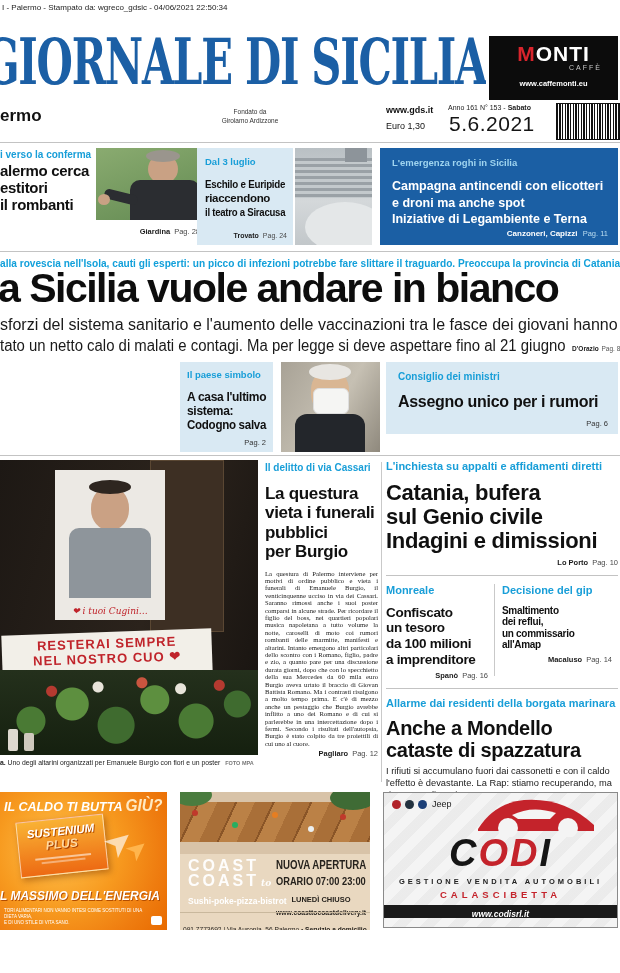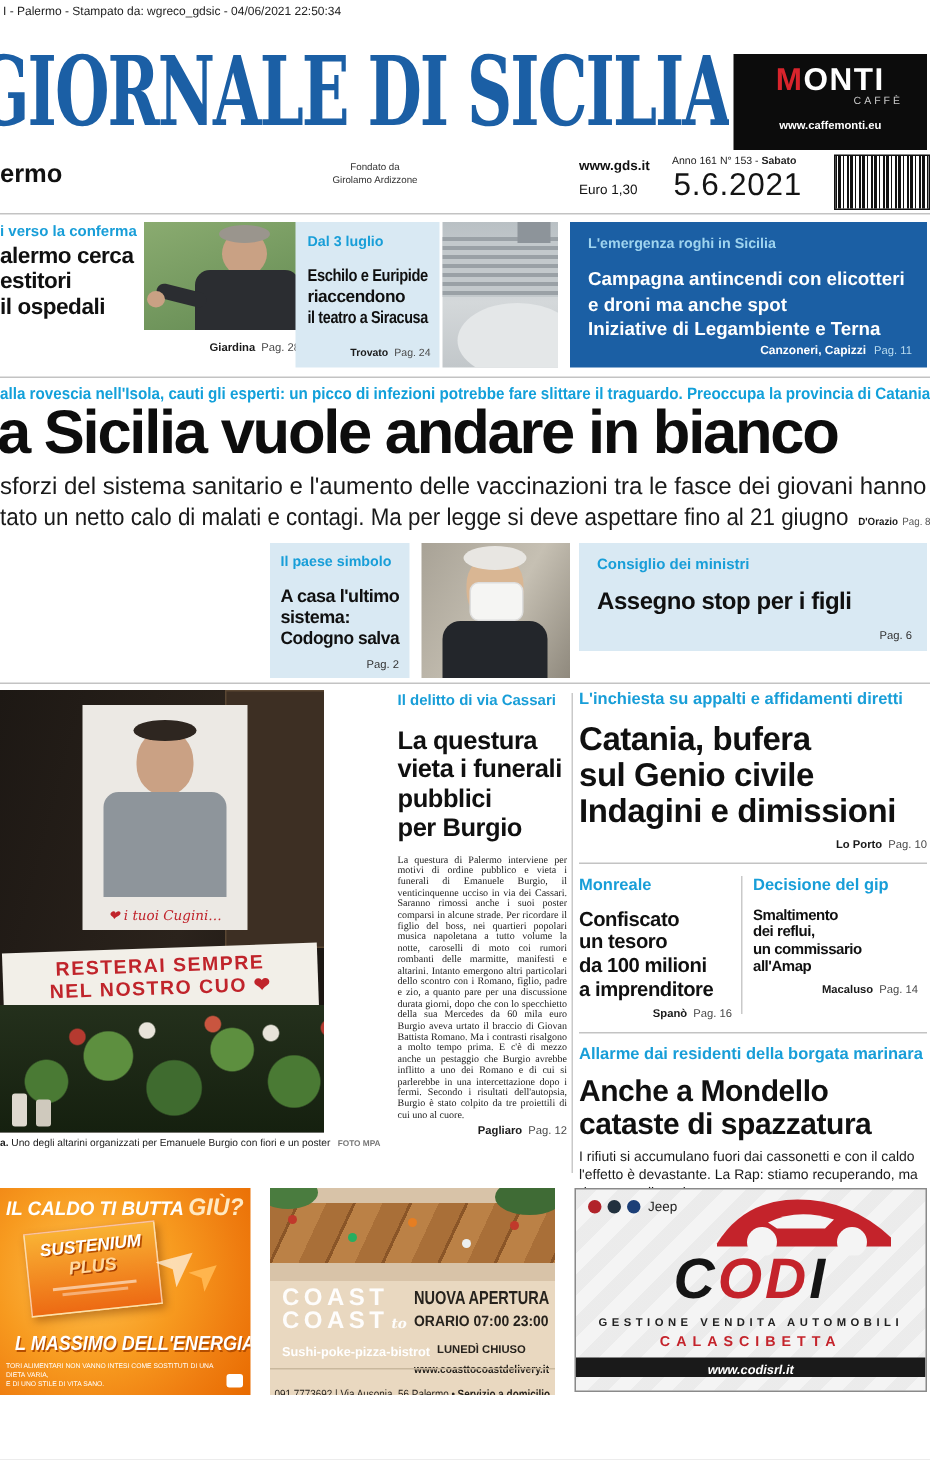--- a/index.html
+++ b/index.html
@@ -49,21 +49,21 @@
   </div>
   <div class="abs" style="left:449px;top:112px;font-size:21px;letter-spacing:0.5px;color:#141414">5.6.2021</div>
   <div class="abs" style="left:556px;top:103px;width:62px;height:35px;border:1px solid #111;
        background:repeating-linear-gradient(90deg,#111 0 1px,#fff 1px 2px,#111 2px 4px,#fff 4px 5px,#111 5px 6px,#fff 6px 8px)"></div>
   <div class="abs hr" style="left:0;top:142px;width:620px"></div>
 
   <div class="abs k fit" style="left:0;top:149px;font-size:10px;max-width:95px">i verso la conferma</div>
   <div class="abs" style="left:0;top:163px;width:95px;font-size:15px;line-height:1.13">
     <div class="ln"><span class="fit hl">alermo cerca</span></div>
     <div class="ln"><span class="fit hl">estitori</span></div>
-    <div class="ln"><span class="fit hl">il ospedali</span></div>
+    <div class="ln"><span class="fit hl">il rombanti</span></div>
   </div>
   <div class="abs byl" style="left:0;top:227px;width:200px">
     <span class="a">Giardina</span><span class="p">Pag. 28</span>
   </div>
   <div class="abs" style="left:96px;top:148px;width:132px;height:72px;overflow:hidden;background:linear-gradient(160deg,#8aab70,#5f874f)">
     <div class="abs" style="left:52px;top:6px;width:30px;height:30px;border-radius:50%;background:#c9a184"></div>
     <div class="abs" style="left:50px;top:2px;width:34px;height:12px;border-radius:50%;background:#9a958d"></div>
     <div class="abs" style="left:34px;top:32px;width:70px;height:44px;border-radius:10px 10px 0 0;background:#2b2d31"></div>
     <div class="abs" style="left:8px;top:44px;width:34px;height:10px;border-radius:5px;background:#2b2d31;transform:rotate(14deg)"></div>
     <div class="abs" style="left:2px;top:46px;width:12px;height:11px;border-radius:50%;background:#c9a184"></div>
@@ -127,27 +127,27 @@
   <div class="abs" style="left:281px;top:362px;width:99px;height:90px;overflow:hidden;background:linear-gradient(120deg,#a8a296,#c6c0b3 55%,#8f897d)">
     <div class="abs" style="left:30px;top:8px;width:38px;height:44px;border-radius:45%;background:#d9b693"></div>
     <div class="abs" style="left:28px;top:2px;width:42px;height:16px;border-radius:50%;background:#e8e6e2"></div>
     <div class="abs" style="left:32px;top:26px;width:34px;height:24px;border-radius:6px;background:#f5f5f3;border:1px solid #ddd"></div>
     <div class="abs" style="left:14px;top:52px;width:70px;height:40px;border-radius:12px 12px 0 0;background:#23262b"></div>
   </div>
 
   <div class="abs lbox" style="left:386px;top:362px;width:232px;height:72px;box-sizing:border-box;padding:9px 12px">
     <div class="ln"><span class="fit k" style="font-size:10px">Consiglio dei ministri</span></div>
     <div style="font-size:16px;line-height:1.2;margin-top:3px">
-      <div class="ln"><span class="fit hl">Assegno stop per i figli</span></div>
+      <div class="ln"><span class="fit hl">Assegno unico per i rumori</span></div>
     </div>
     <div class="pgref" style="right:10px;bottom:6px">Pag. 6</div>
   </div>
   <div class="abs hr" style="left:0;top:455px;width:620px"></div>
 
-  <div class="abs" style="left:0;top:460px;width:216px;height:295px;overflow:hidden;background:linear-gradient(105deg,#1d1814 0%,#2b231c 55%,#171310 100%)">
+  <div class="abs" style="left:0;top:460px;width:258px;height:295px;overflow:hidden;background:linear-gradient(105deg,#1d1814 0%,#2b231c 55%,#171310 100%)">
     <div class="abs" style="left:150px;top:0;width:72px;height:170px;background:#3d2f23;border:1px solid #5a4733"></div>
     <div class="abs" style="left:55px;top:10px;width:110px;height:150px;background:#ece9e4">
       <div class="abs" style="left:36px;top:16px;width:38px;height:44px;border-radius:50% 50% 46% 46%;background:#caa184"></div>
       <div class="abs" style="left:34px;top:10px;width:42px;height:14px;border-radius:50%;background:#2e2620"></div>
       <div class="abs" style="left:14px;top:58px;width:82px;height:70px;border-radius:10px 10px 0 0;background:#8e959b"></div>
       <div class="abs" style="left:6px;bottom:4px;width:98px;text-align:center;color:#c0242b;font-style:italic;font-size:9px;font-family:'DejaVu Serif',serif">❤ i tuoi Cugini…</div>
     </div>
     <div class="abs" style="left:2px;top:172px;width:210px;height:44px;background:#f2efe8;transform:rotate(-2deg);text-align:center;padding-top:4px;box-sizing:border-box">
       <div style="color:#c0242b;font-weight:bold;font-size:13px;letter-spacing:1px">RESTERAI SEMPRE</div>
       <div style="color:#c0242b;font-weight:bold;font-size:13px;letter-spacing:1px">NEL NOSTRO CUO ❤</div>
@@ -254,21 +254,21 @@
     </div>
     <div class="abs" style="left:18px;top:26px;width:88px;height:56px;transform:rotate(-6deg);
          background:linear-gradient(180deg,#f9b234,#ed6a13);border:1px solid rgba(255,255,255,0.6);box-shadow:2px 3px 6px rgba(120,50,0,0.45);text-align:center;padding-top:6px;box-sizing:border-box">
       <div style="font-style:italic;font-weight:bold;font-size:11.5px;text-shadow:1px 1px 0 #b34d00">SUSTENIUM</div>
       <div style="font-style:italic;font-weight:bold;font-size:12px;color:#ffd9a0;text-shadow:1px 1px 0 #a33c00">PLUS</div>
       <div style="margin:5px auto 0;width:56px;height:2px;background:rgba(255,255,255,0.55)"></div>
       <div style="margin:2px auto 0;width:44px;height:2px;background:rgba(255,255,255,0.4)"></div>
     </div>
     <div class="abs" style="left:104px;top:30px;font-size:34px;color:rgba(255,255,255,0.65);transform:rotate(-40deg)">➤</div>
     <div class="abs" style="left:126px;top:42px;font-size:26px;color:#ffb54d;transform:rotate(-40deg)">➤</div>
-    <div style="position:absolute;left:0;top:96px;width:179px;text-align:center">
+    <div style="position:absolute;left:0;top:96px;width:179px;text-align:left">
       <span class="fit" style="font-style: italic; font-weight: bold; font-size: 13.5px; max-width: 160px; text-shadow: rgb(179, 77, 0) 1px 1px 0px; transform-origin: 0px 0px; transform: scaleX(0.888889);">L MASSIMO DELL'ENERGIA</span>
     </div>
     <div class="abs" style="left:4px;top:116px;width:140px;font-size:4.5px;line-height:1.3;color:#fff">
       <span class="ln">TORI ALIMENTARI NON VANNO INTESI COME SOSTITUTI DI UNA DIETA VARIA,</span>
       <span class="ln">E DI UNO STILE DI VITA SANO.</span>
     </div>
     <div class="abs" style="right:5px;bottom:5px;width:11px;height:9px;background:#fff;border-radius:2px"></div>
   </div>
 
   <div class="abs" style="left:180px;top:792px;width:190px;height:138px;overflow:hidden;background:#e9d8c0">

